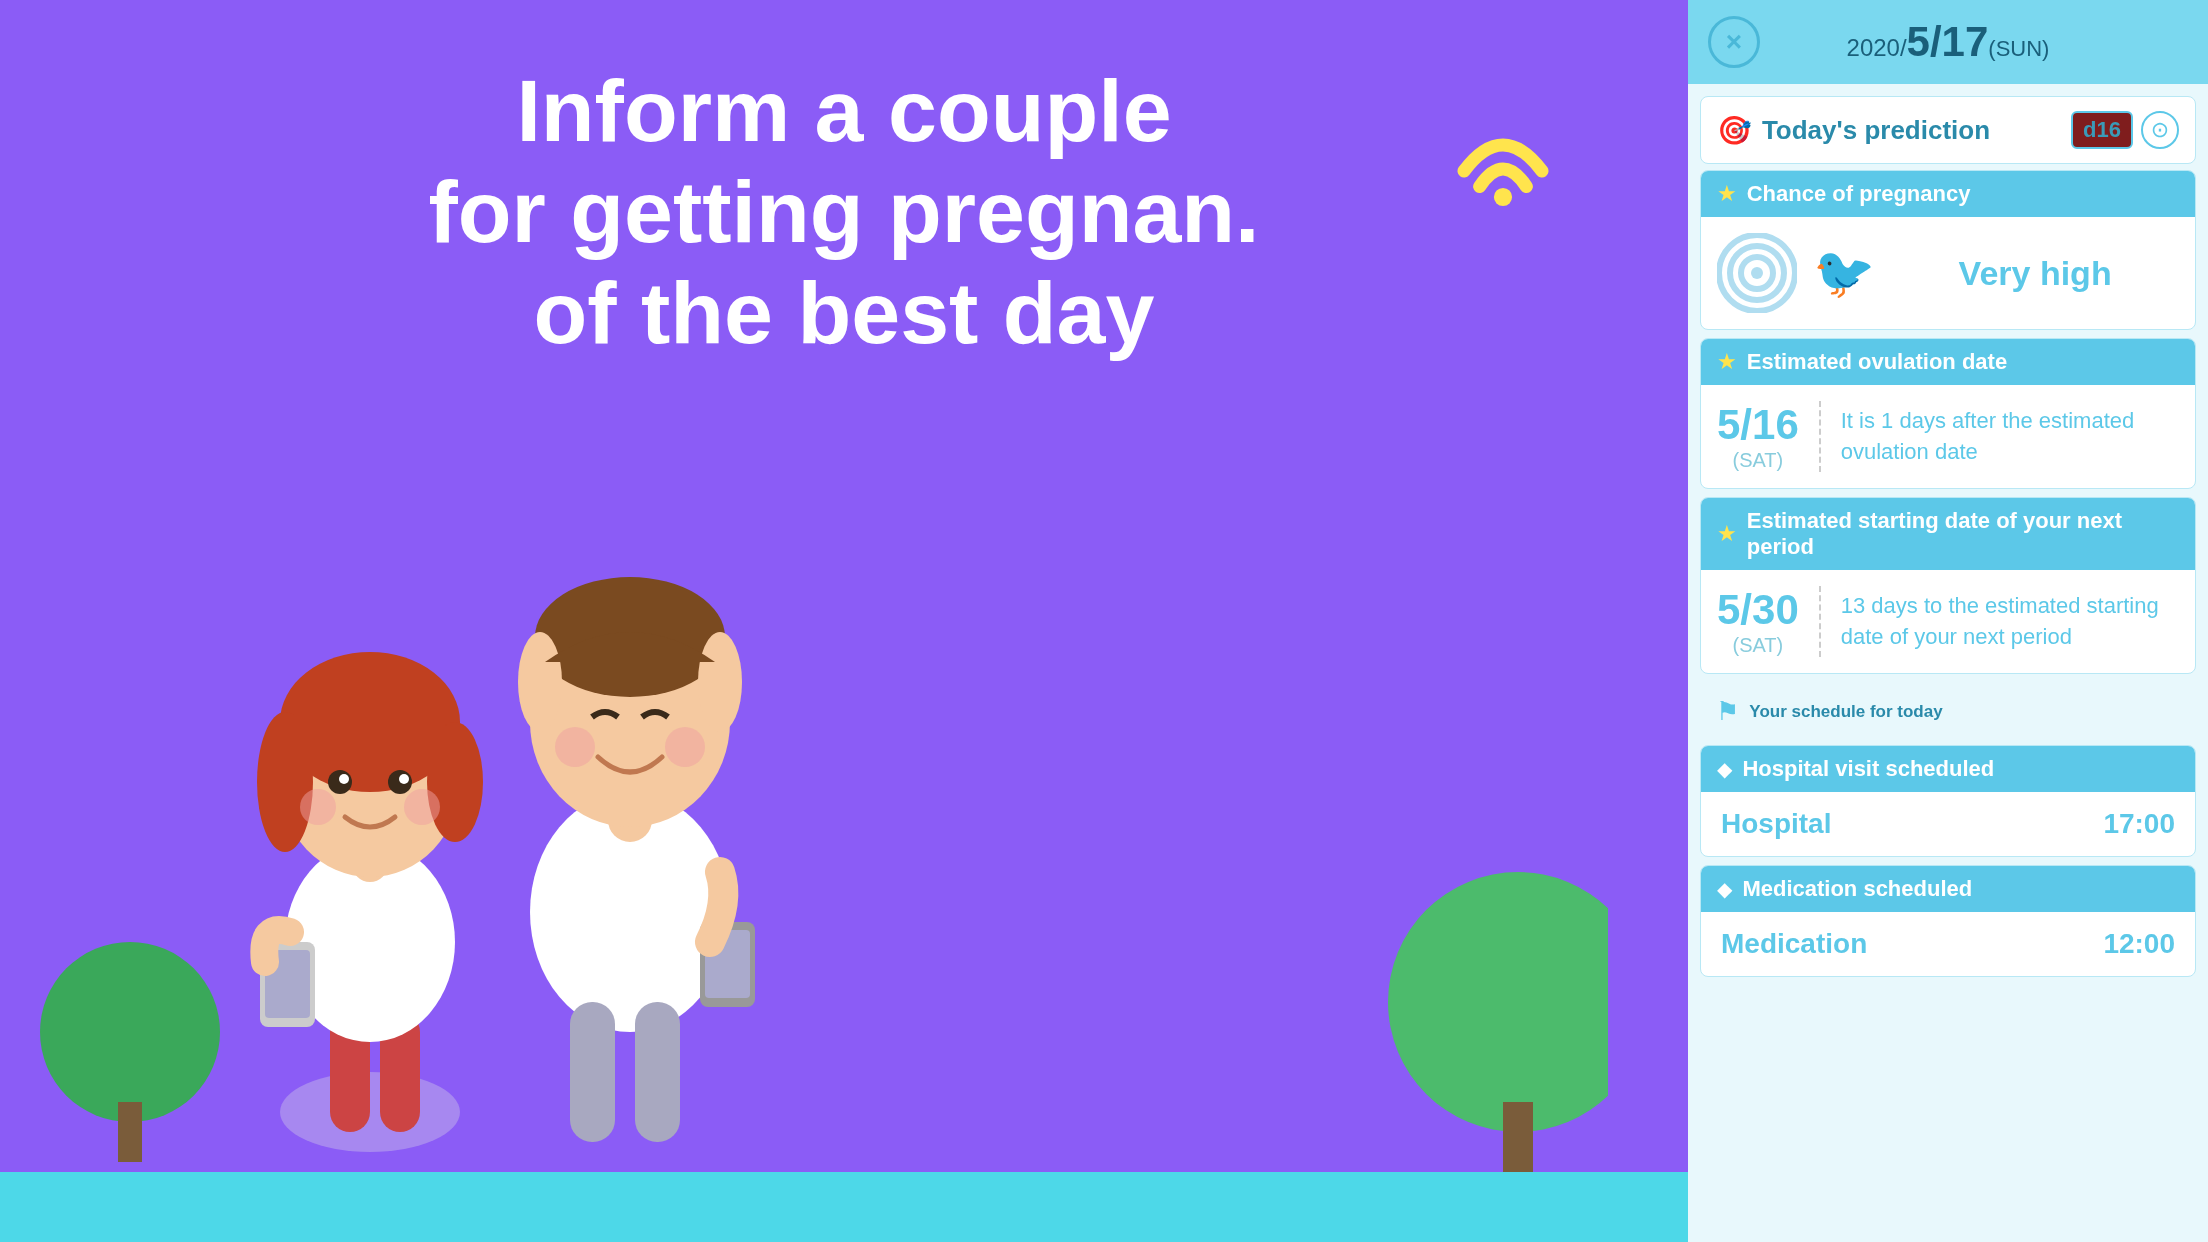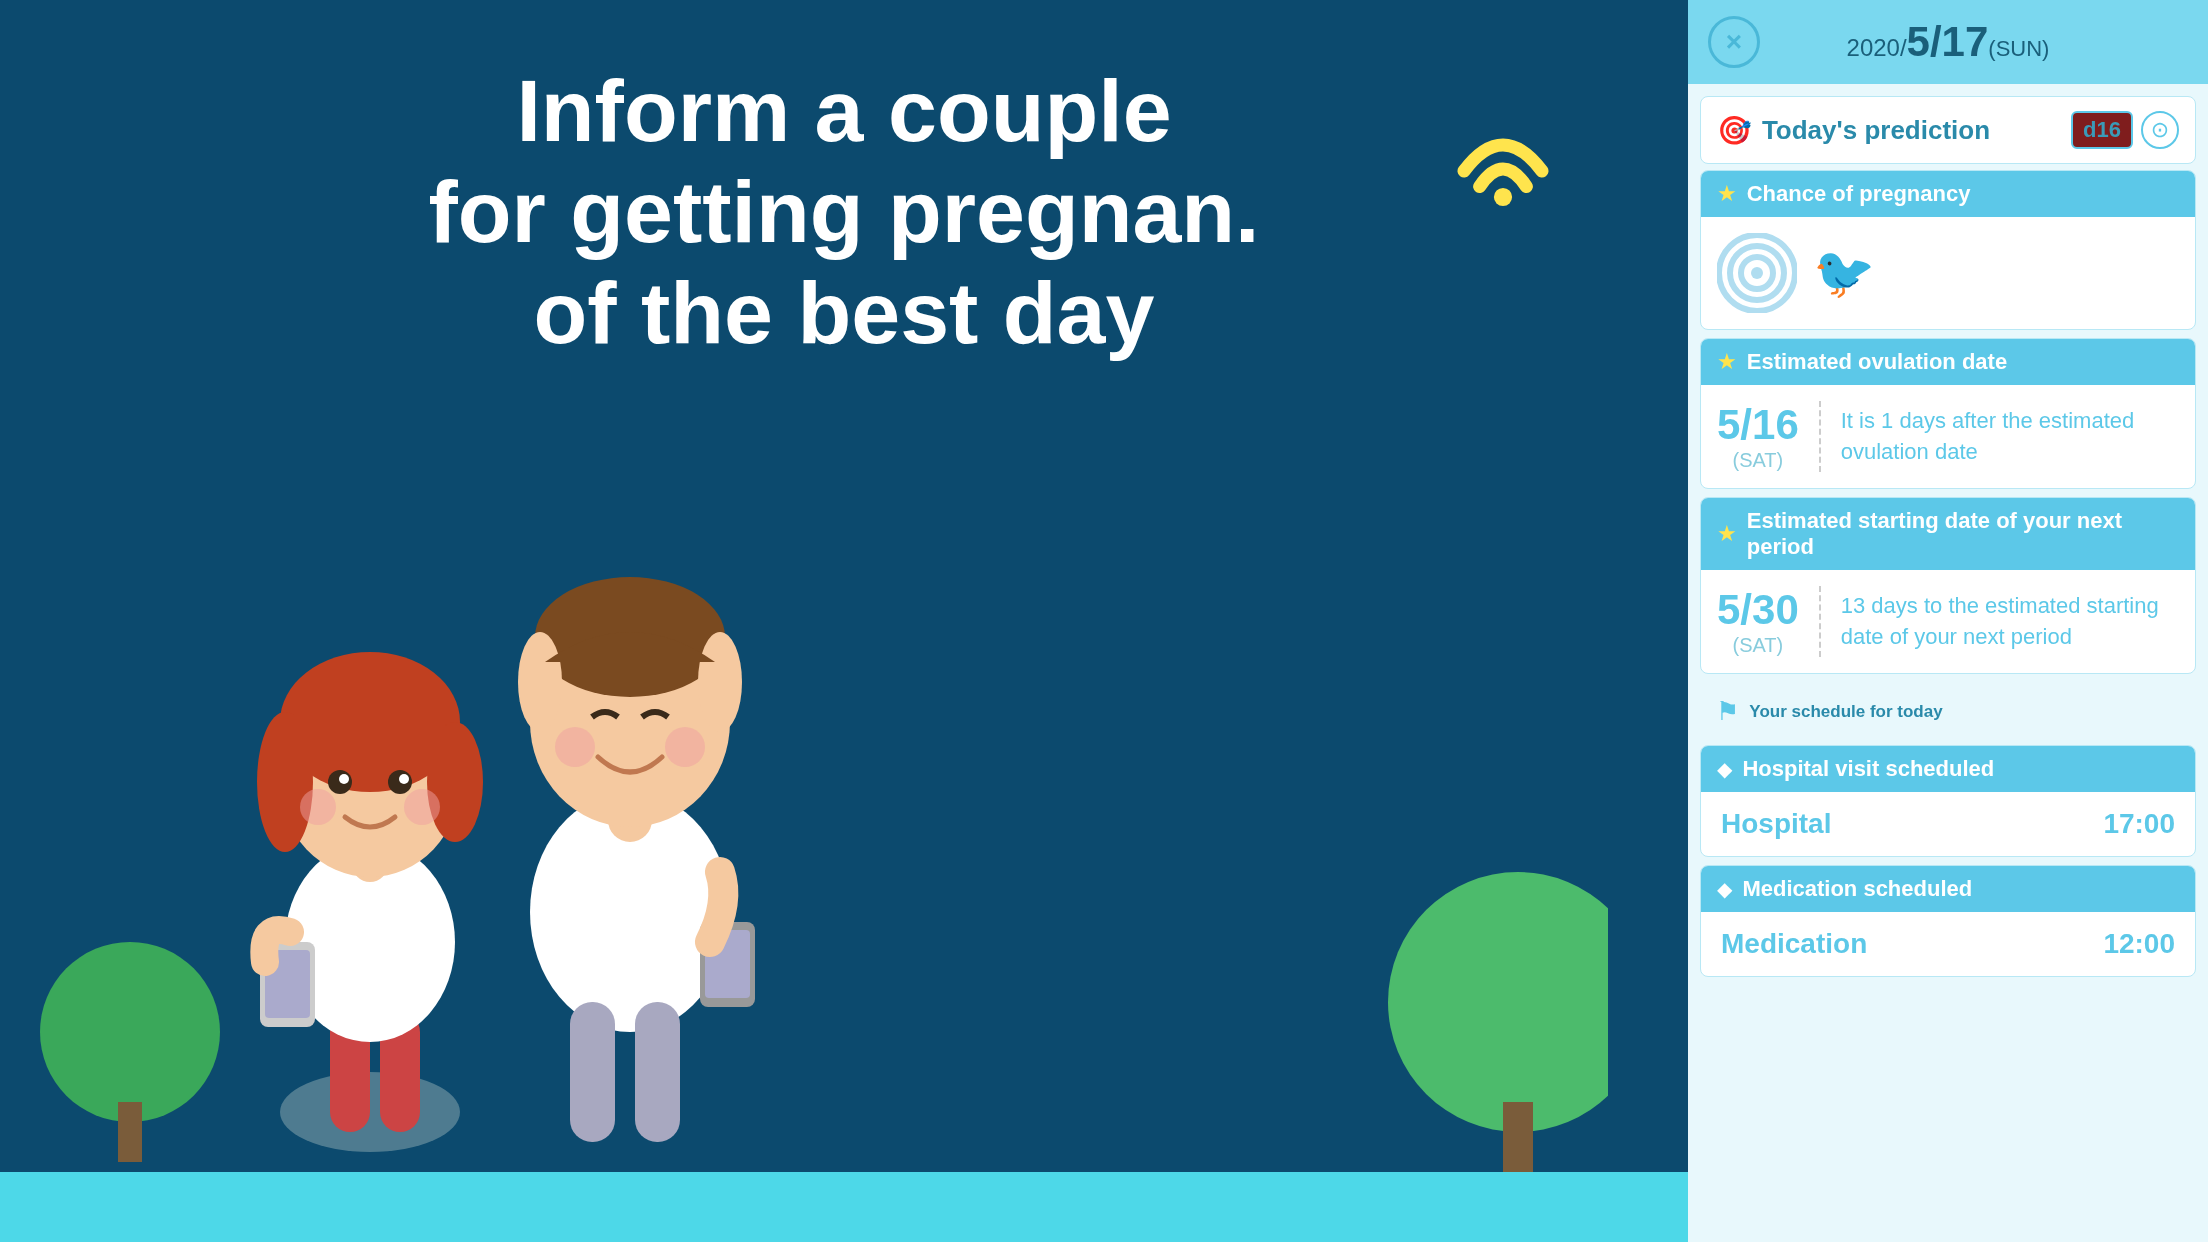--- a/index.html
+++ b/index.html
@@ -7,21 +7,21 @@
       width: 2208px;
       height: 1242px;
       overflow: hidden;
       display: flex;
       font-family: 'Arial', sans-serif;
     }
 
     
     .left-panel {
       flex: 1;
-      background: #0c4a6e;
+      background: #8b5cf6;
       position: relative;
       overflow: hidden;
       display: flex;
       flex-direction: column;
       align-items: center;
       justify-content: flex-start;
       padding-top: 60px;
     }
 
     .main-title {
@@ -477,20 +477,21 @@
         <div class="target-icon">
           <svg class="bullseye" viewBox="0 0 80 80">
             <circle cx="40" cy="40" r="38" fill="none" stroke="#b0ddf0" stroke-width="6"></circle>
             <circle cx="40" cy="40" r="27" fill="none" stroke="#b0ddf0" stroke-width="6"></circle>
             <circle cx="40" cy="40" r="16" fill="none" stroke="#b0ddf0" stroke-width="6"></circle>
             <circle cx="40" cy="40" r="6" fill="#b0ddf0"></circle>
           </svg>
         </div>
 
         <span class="bird-icon">🐦</span>
+        <span class="very-high-text">Very high</span>
       </div>
     </div>
 
     <div class="section-card">
       <div class="section-header">
         <span class="star-icon">★</span>
         <span class="section-header-title">Estimated ovulation date</span>
       </div>
       <div class="ovulation-content">
         <div class="date-block">

